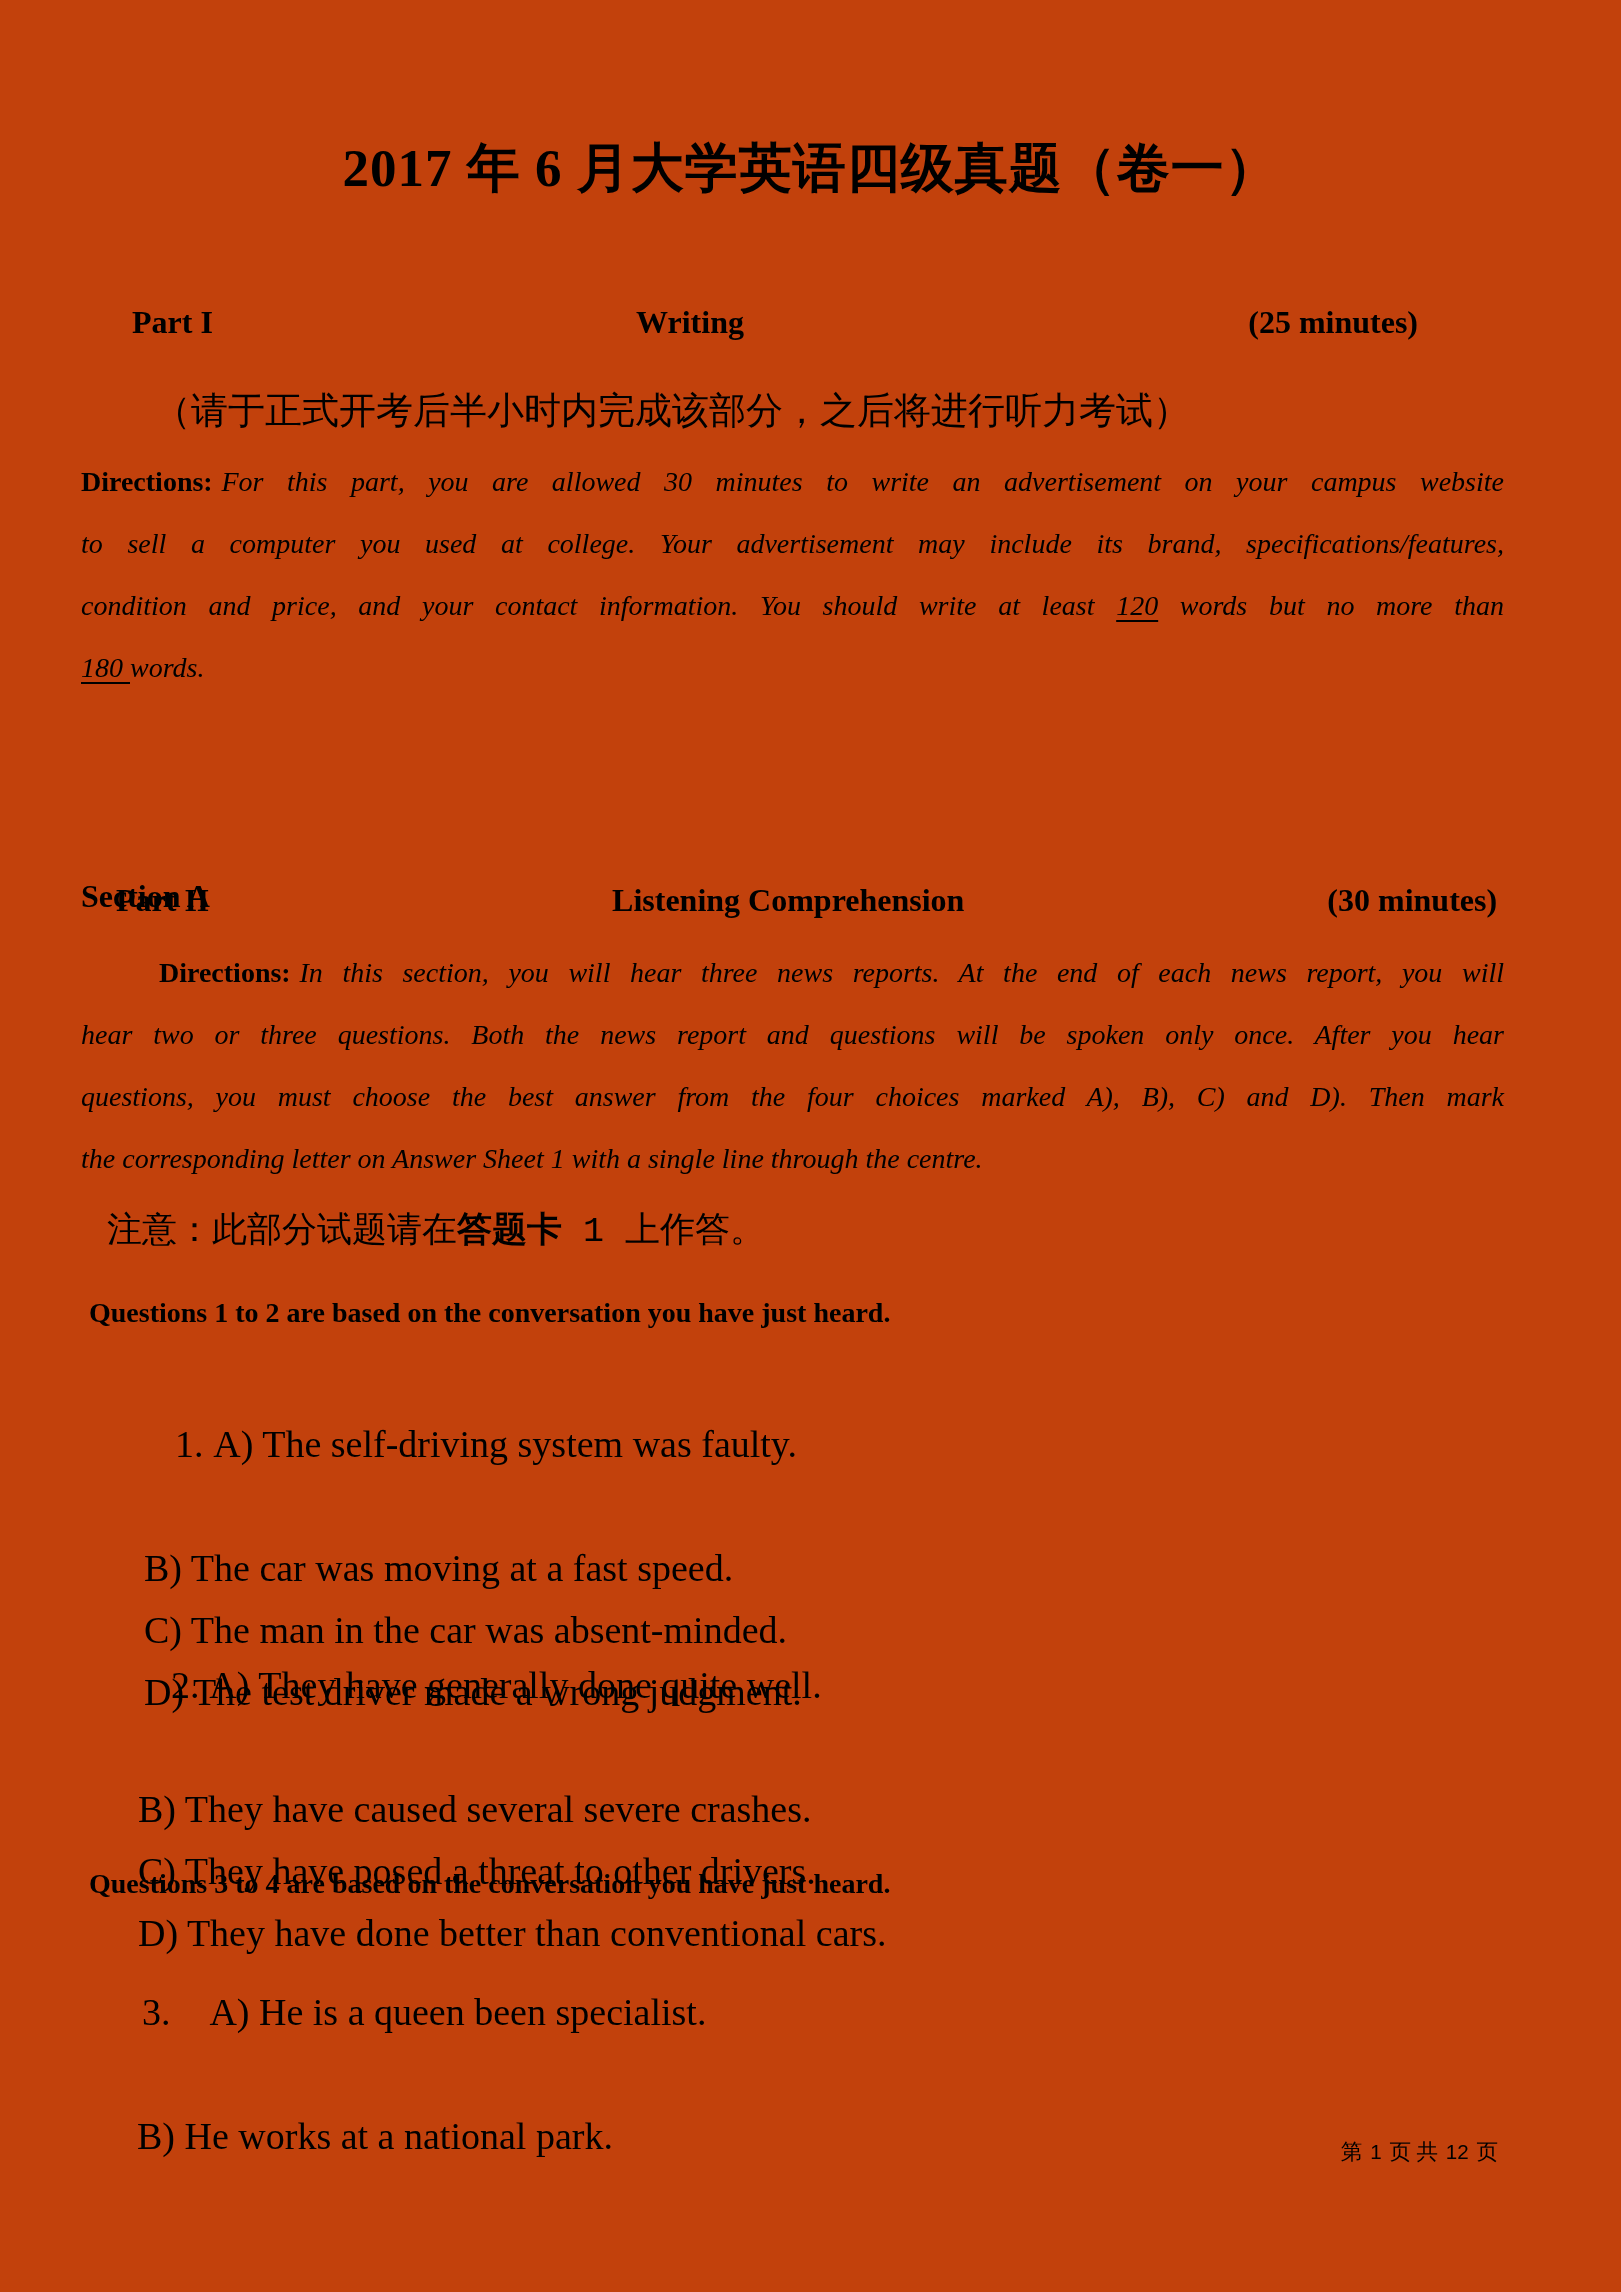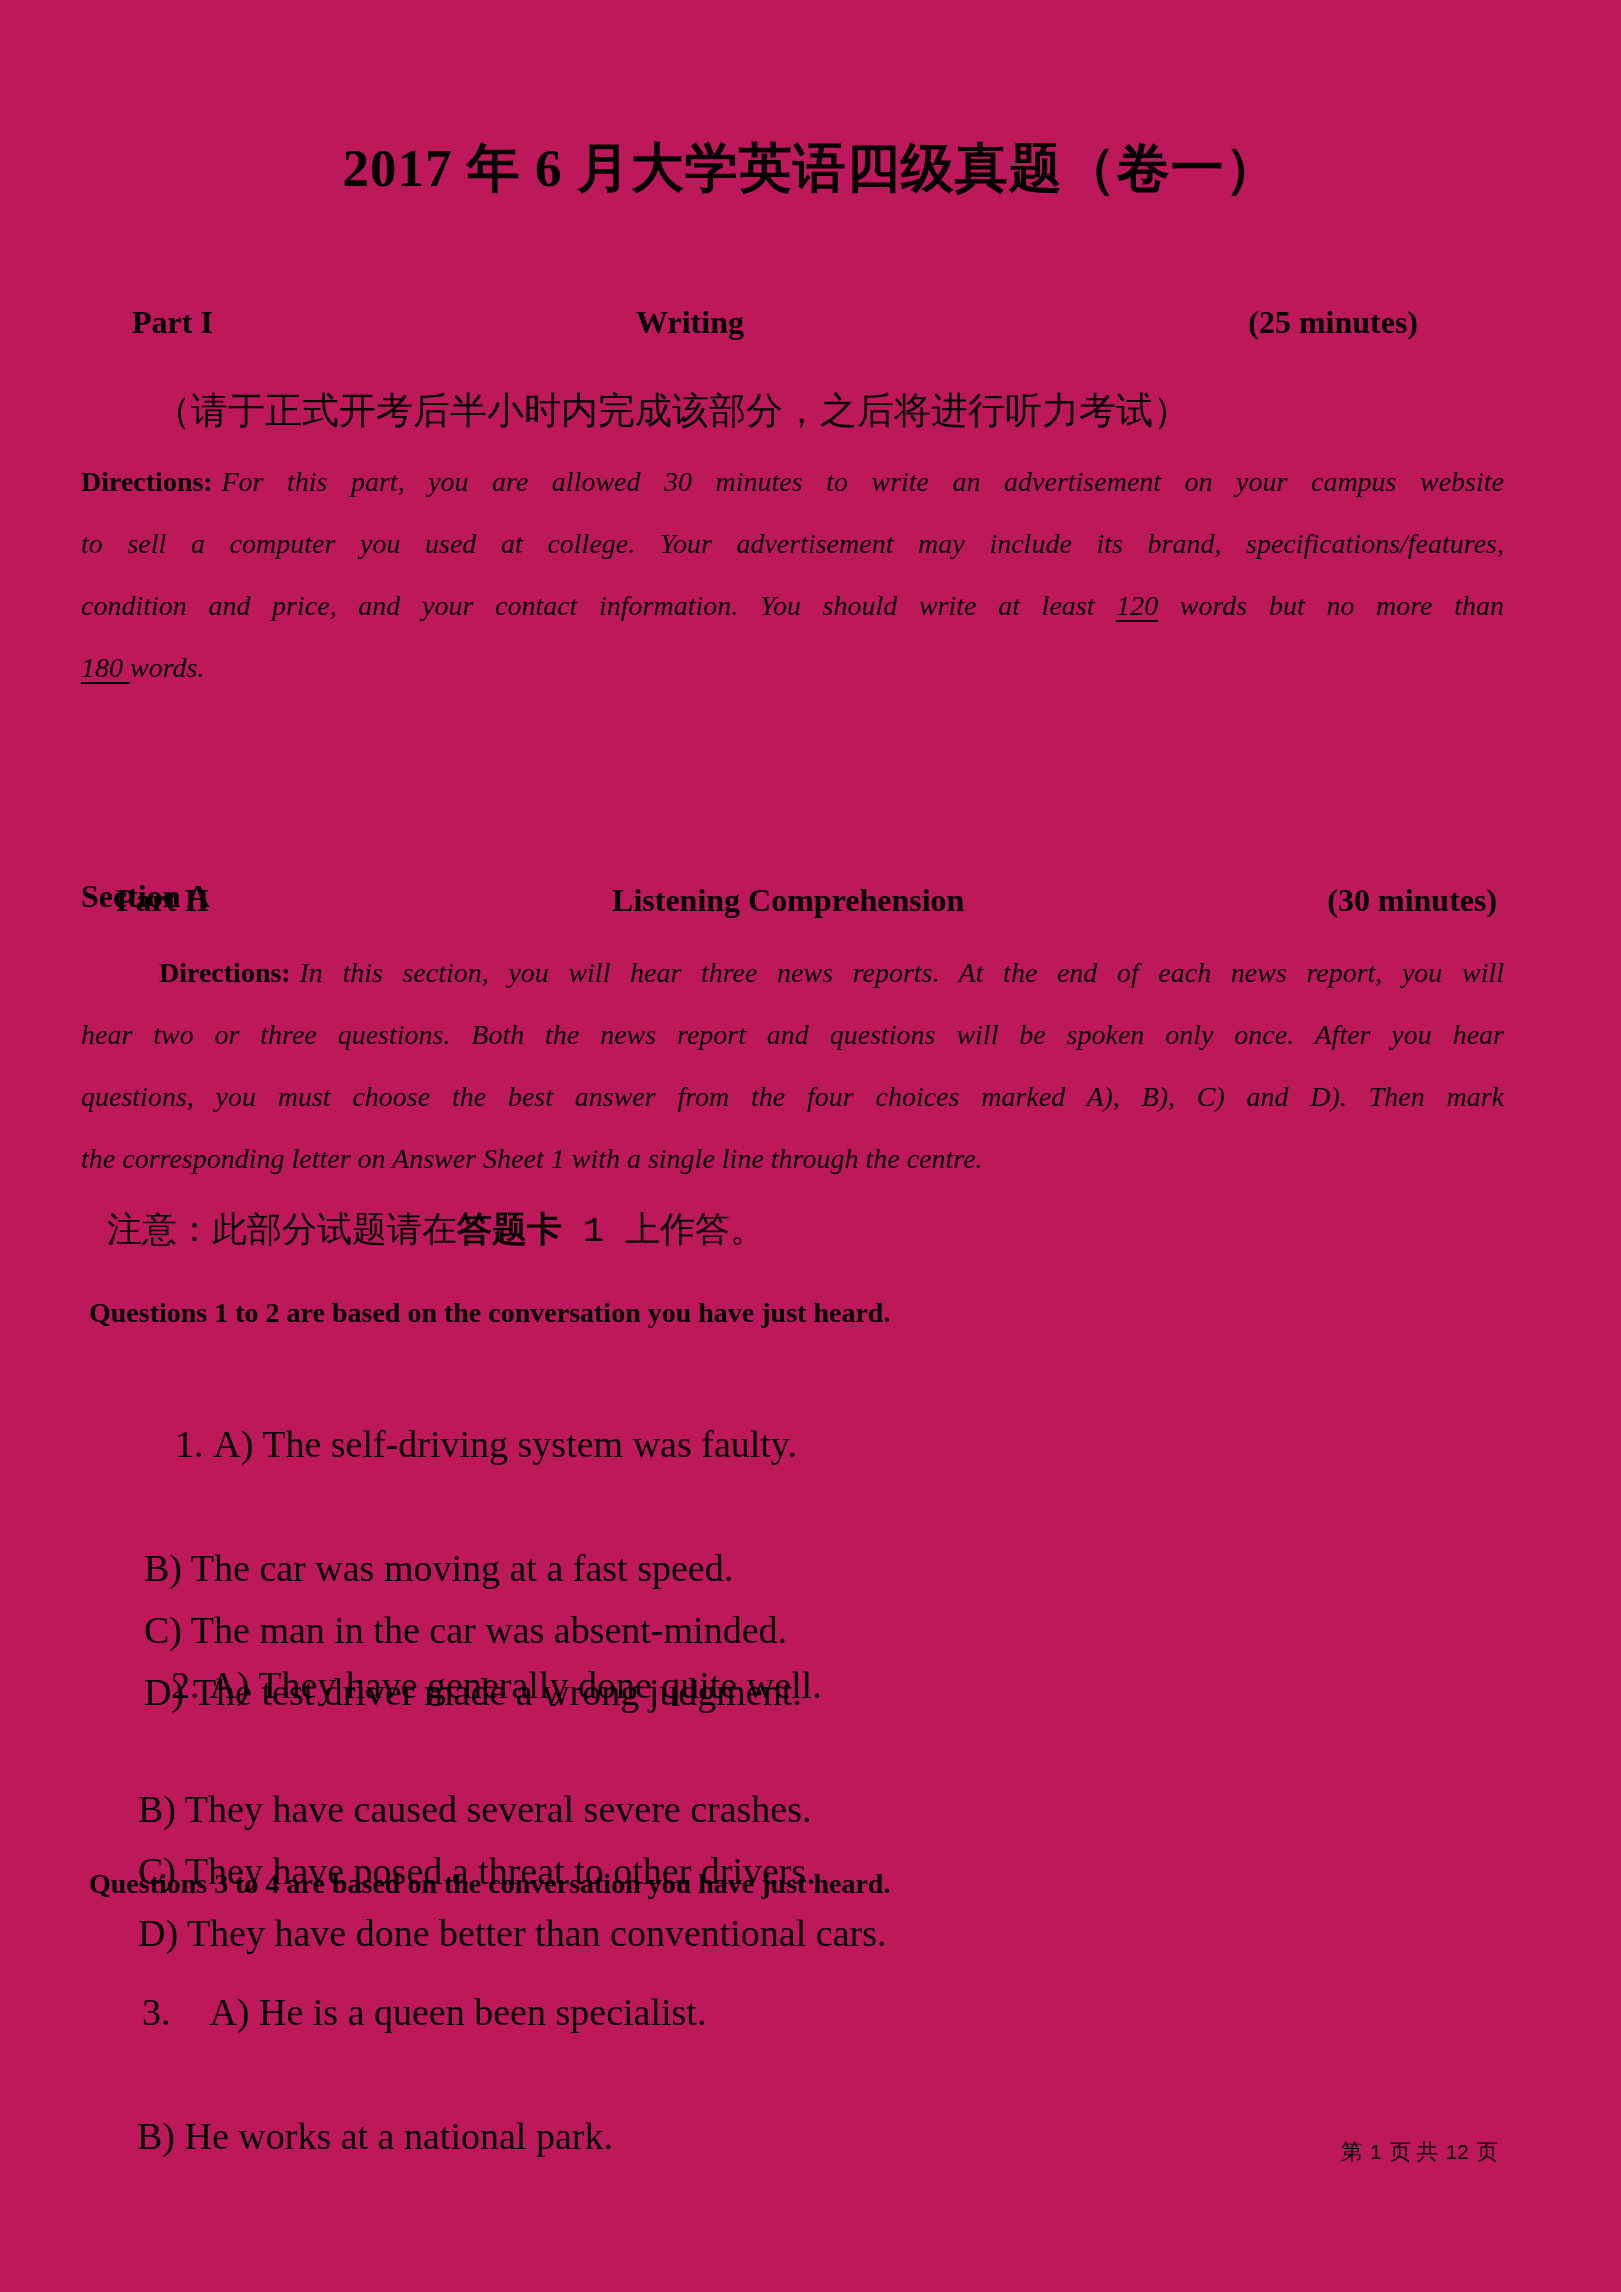--- a/index.html
+++ b/index.html
@@ -1,17 +1,17 @@
 <!DOCTYPE html>
 <html><head>
 <meta charset="utf-8">
 <style>
   html,body{margin:0;padding:0;background:#ffffff;}
   body{width:1621px;height:2293px;position:relative;font-family:"Liberation Serif",serif;color:#000;}
-  .page{position:absolute;inset:0;background:#be185d;overflow:hidden;}
+  .page{position:absolute;inset:0;background:#c2410c;overflow:hidden;}
   .abs{position:absolute;}
   .content{left:81px;width:1423px;}
 
   .exam-title{top:133px;left:0;width:1621px;text-align:center;font-size:53px;font-weight:bold;letter-spacing:1px;}
 
   .part-row{height:45px;font-size:32px;font-weight:bold;}
   .part-row .pl{position:absolute;top:0;}
   .part-row .pc{position:absolute;top:0;transform:translateX(-50%);}
   .part-row .pr{position:absolute;top:0;}
   .row1{top:304px;}

